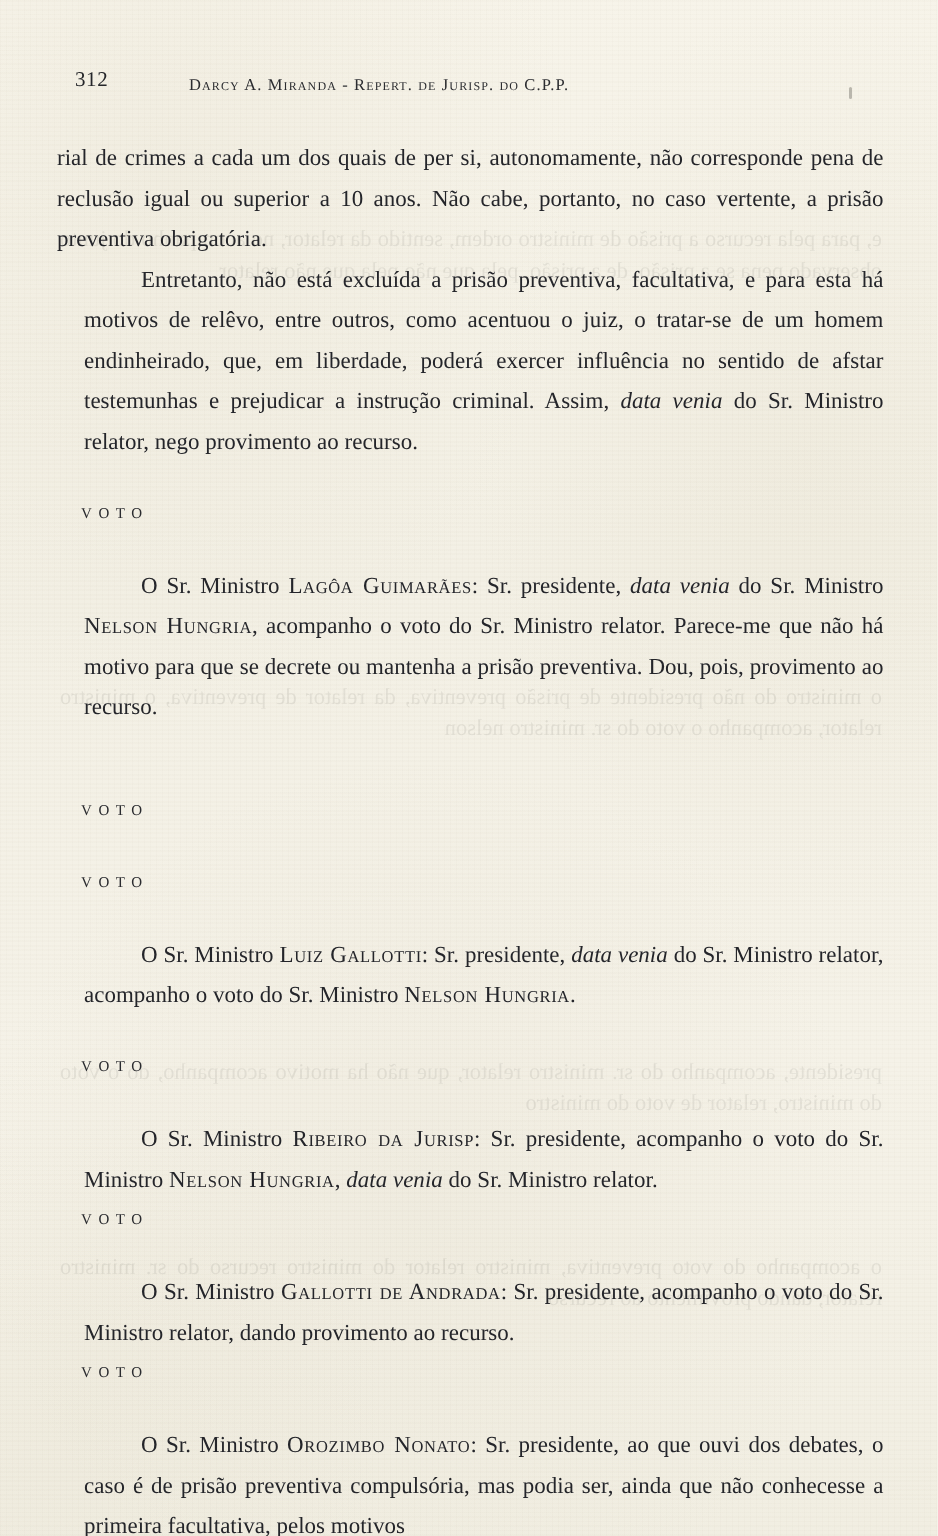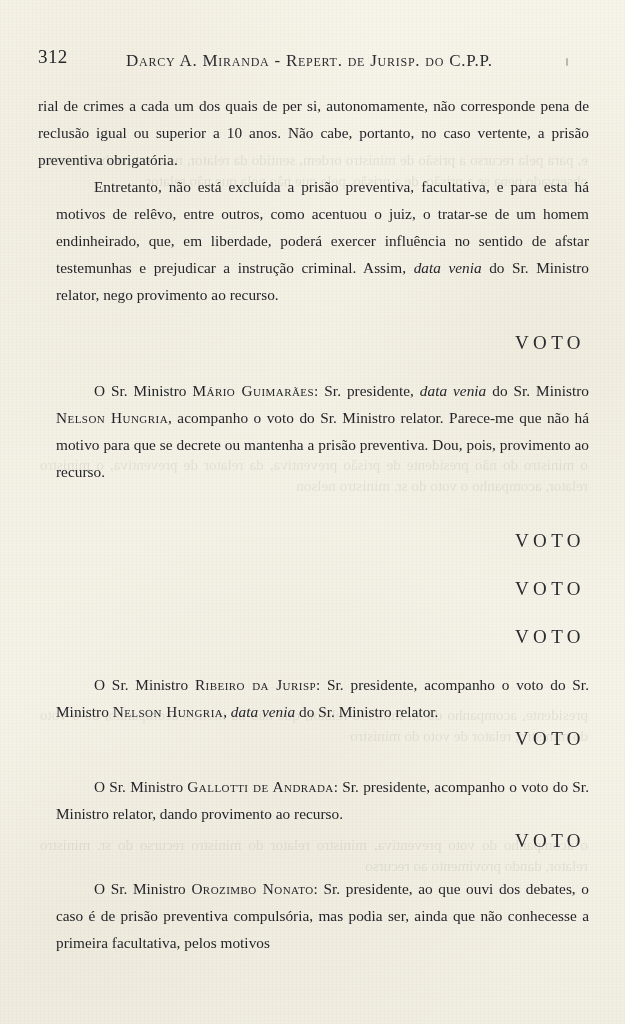--- a/index.html
+++ b/index.html
@@ -49,32 +49,32 @@
   
   .runhead {
     position: absolute;
     left: 38px;
     top: 46px;
     width: 552px;
     height: 26px;
   }
   .folio {
     position: absolute;
-    left: 0;
+    left: 12px;
     top: 0;
-    font-size: 19px;
+    font-size: 14px;
     letter-spacing: 0.4px;
     color: #25262a;
     text-align: right;
   }
   .runtitle {
     position: absolute;
     left: 88px;
     top: 5px;
-    font-size: 17px;
+    font-size: 11px;
     font-variant: small-caps;
     letter-spacing: 0.75px;
     color: #2b2c30;
     white-space: nowrap;
   }
   .speck {
     position: absolute;
     left: 528px;
     top: 12px;
     width: 2px;
@@ -109,25 +109,25 @@
     text-indent: 0;
   }
   .sc {
     font-variant: small-caps;
     letter-spacing: 0.45px;
   }
   .it {
     font-style: italic;
   }
   .voto {
-    text-align: right;
+    text-align: left;
     text-indent: 0;
     letter-spacing: 4.4px;
-    font-size: 19px;
-    margin: 4px;
+    font-size: 10px;
+    margin: 16px;
     padding: 0;
     color: #2a2b2f;
   }
   .gap-before { margin-top: 21px; }
   .gap-after  { margin-top: 21px; }
 
   
   .ghost {
     position: absolute;
     left: 40px;
@@ -173,25 +173,26 @@
       <span class="speck"></span>
     </div>
 
     <div class="body">
 
       <p class="cont">rial de crimes a cada um dos quais de per si, autonomamente, não corresponde pena de reclusão igual ou superior a 10 anos. Não cabe, portanto, no caso vertente, a prisão preventiva obrigatória.</p>
 
       <p class="ind">Entretanto, não está excluída a prisão preventiva, facultativa, e para esta há motivos de relêvo, entre outros, como acentuou o juiz, o tratar-se de um homem endinheirado, que, em liberdade, poderá exercer influência no sentido de afstar testemunhas e prejudicar a instrução criminal. Assim, <span class="it">data venia</span> do Sr. Ministro relator, nego provimento ao recurso.</p>
 
       <p class="voto gap-before">VOTO</p>
-      <p class="ind gap-after">O Sr. Ministro <span class="sc">Mário Guimarães</span>: Sr. presidente, <span class="it">data venia</span> do Sr. Ministro <span class="sc">Nelson Hungria</span>, acompanho o voto do Sr. Ministro relator. Parece-me que não há motivo para que se decrete ou mantenha a prisão preventiva. Dou, pois, provimento ao recurso.</p>
+      <p class="ind gap-after">O Sr. Ministro <span class="sc">Lagôa Guimarães</span>: Sr. presidente, <span class="it">data venia</span> do Sr. Ministro <span class="sc">Nelson Hungria</span>, acompanho o voto do Sr. Ministro relator. Parece-me que não há motivo para que se decrete ou mantenha a prisão preventiva. Dou, pois, provimento ao recurso.</p>
 
       <p class="voto" style="margin-top:42px">VOTO</p>
 
       <p class="voto" style="margin-top:21px">VOTO</p>
+      <p class="ind gap-after">O Sr. Ministro <span class="sc">Luiz Gallotti</span>: Sr. presidente, <span class="it">data venia</span> do Sr. Ministro relator, acompanho o voto do Sr. Ministro <span class="sc">Nelson Hungria</span>.</p>
 
       <p class="voto" style="margin-top:21px">VOTO</p>
       <p class="ind gap-after">O Sr. Ministro <span class="sc">Ribeiro da Jurisp</span>: Sr. presidente, acompanho o voto do Sr. Ministro <span class="sc">Nelson Hungria</span>, <span class="it">data venia</span> do Sr. Ministro relator.</p>
 
       <p class="voto" style="margin-top:0px">VOTO</p>
       <p class="ind gap-after">O Sr. Ministro <span class="sc">Gallotti de Andrada</span>: Sr. presidente, acompanho o voto do Sr. Ministro relator, dando provimento ao recurso.</p>
 
       <p class="voto" style="margin-top:0px">VOTO</p>
       <p class="ind gap-after">O Sr. Ministro <span class="sc">Orozimbo Nonato</span>: Sr. presidente, ao que ouvi dos debates, o caso é de prisão preventiva compulsória, mas podia ser, ainda que não conhecesse a primeira facultativa, pelos motivos</p>
 

